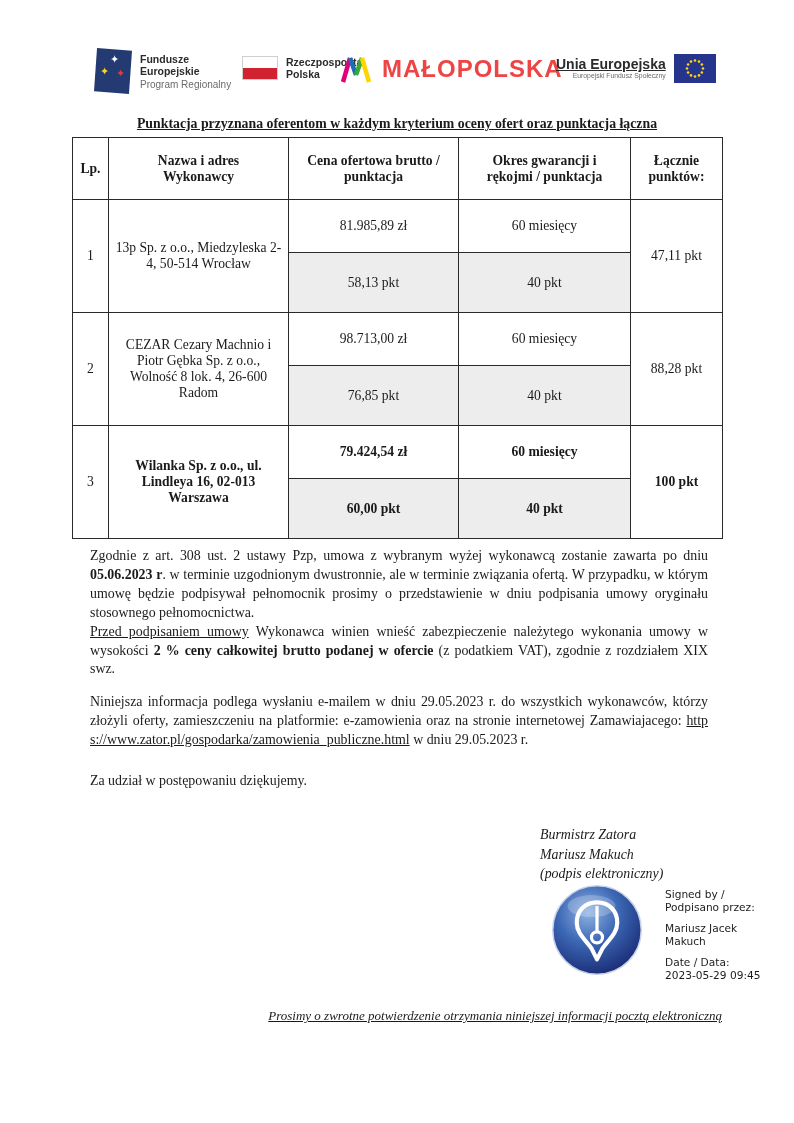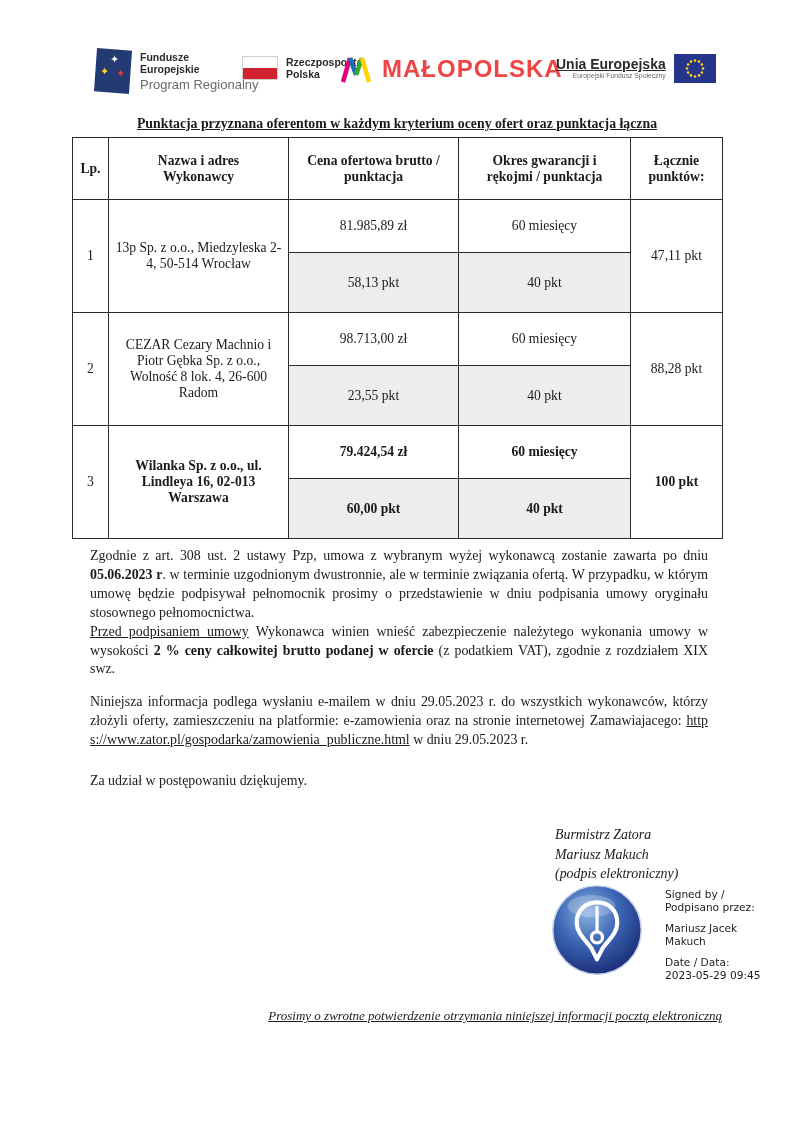--- a/index.html
+++ b/index.html
@@ -18,21 +18,21 @@
   
   .logos { position: absolute; left: 72px; top: 44px; width: 650px; height: 62px; }
   .logo { position: absolute; display: flex; align-items: center; gap: 8px; font-family: "Liberation Sans", sans-serif; }
   .logo-fundusze { left: 22px; top: 4px; }
   .fe-flag { width: 38px; height: 46px; background: #233a72; position: relative; clip-path: polygon(8% 0, 100% 6%, 92% 100%, 0 94%); }
   .fe-flag .star { position: absolute; font-size: 11px; line-height: 11px; }
   .fe-star-white { color: #ffffff; left: 16px; top: 6px; }
   .fe-star-yellow { color: #ffd617; left: 6px; top: 18px; }
   .fe-star-red { color: #e03a3c; left: 22px; top: 20px; }
   .logo-text-main { font-weight: bold; font-size: 10.5px; line-height: 12px; color: #2b2b2b; }
-  .logo-text-sub { font-size: 13px; color: #6b6b6b; margin-top: 2px; }
+  .logo-text-sub { font-size: 10px; color: #6b6b6b; margin-top: 2px; }
   .logo-poland { left: 138px; top: 12px; padding-left: 32px; }
   .pl-flag { width: 36px; height: 24px; border: 1px solid #cfcfcf; display: flex; flex-direction: column; }
   .pl-flag .w { flex: 1; background: #ffffff; }
   .pl-flag .r { flex: 1; background: #d1232f; }
   .logo-malopolska { left: 268px; top: 10px; gap: 10px; }
   .mp-word { font-size: 24px; font-weight: bold; color: #ef4444; letter-spacing: 1px; font-family: "Liberation Sans", sans-serif; }
   .logo-eu { left: 484px; top: 10px; text-align: right; }
   .logo-eu .logo-text-main { font-size: 14px; text-decoration: underline; }
   .logo-eu .logo-text-sub { font-size: 6.8px; }
   .eu-flag { width: 42px; height: 29px; background: #26348c; display: block; }
@@ -58,21 +58,21 @@
 
   
   .body-text { position: absolute; left: 90px; top: 547px; width: 618px; font-size: 13.9px; line-height: 18.9px; text-align: justify; }
   .body-text p.space-before { margin-top: 14px; }
   .u { text-decoration: underline; }
   .b { font-weight: bold; }
   a.doc-link { color: #1a1a1a; text-decoration: underline; word-break: break-all; }
   .thanks { margin-top: 22px; text-align: left; }
 
   
-  .sign-block { position: absolute; left: 540px; top: 825px; font-style: italic; font-size: 13.9px; line-height: 19.5px; margin-left: 15px; }
+  .sign-block { position: absolute; left: 540px; top: 825px; font-style: italic; font-size: 13.9px; line-height: 19.5px; }
 
   .stamp { position: absolute; left: 551px; top: 884px; display: flex; align-items: flex-start; gap: 22px; }
   .stamp-icon { width: 92px; height: 92px; }
   .stamp-text { font-family: "DejaVu Sans", sans-serif; font-size: 10.6px; line-height: 12.6px; color: #1c1c1c; padding-top: 4px; }
   .stamp-text .grp { margin-bottom: 9px; }
   .stamp-text .grp:last-child { margin-bottom: 0; }
 
   
   .distribution { position: absolute; left: 90px; top: 910px; font-size: 12.8px; line-height: 19.8px; }
 
@@ -195,21 +195,21 @@
     </tr>
 
     <tr class="val-row">
       <td class="lp" rowspan="2">2</td>
       <td class="name" rowspan="2">CEZAR Cezary Machnio i Piotr Gębka Sp. z o.o., Wolność 8 lok. 4, 26-600 Radom</td>
       <td>98.713,00 zł</td>
       <td>60 miesięcy</td>
       <td class="total" rowspan="2">88,28 pkt</td>
     </tr>
     <tr class="pts-row">
-      <td>23,55 pkt</td>
+      <td>76,85 pkt</td>
       <td>40 pkt</td>
     </tr>
 
     <tr class="val-row bold-row">
       <td class="lp" rowspan="2" style="font-weight:normal">3</td>
       <td class="name" rowspan="2">Wilanka Sp. z o.o., ul. Lindleya 16, 02-013 Warszawa</td>
       <td>79.424,54 zł</td>
       <td>60 miesięcy</td>
       <td class="total" rowspan="2">100 pkt</td>
     </tr>

